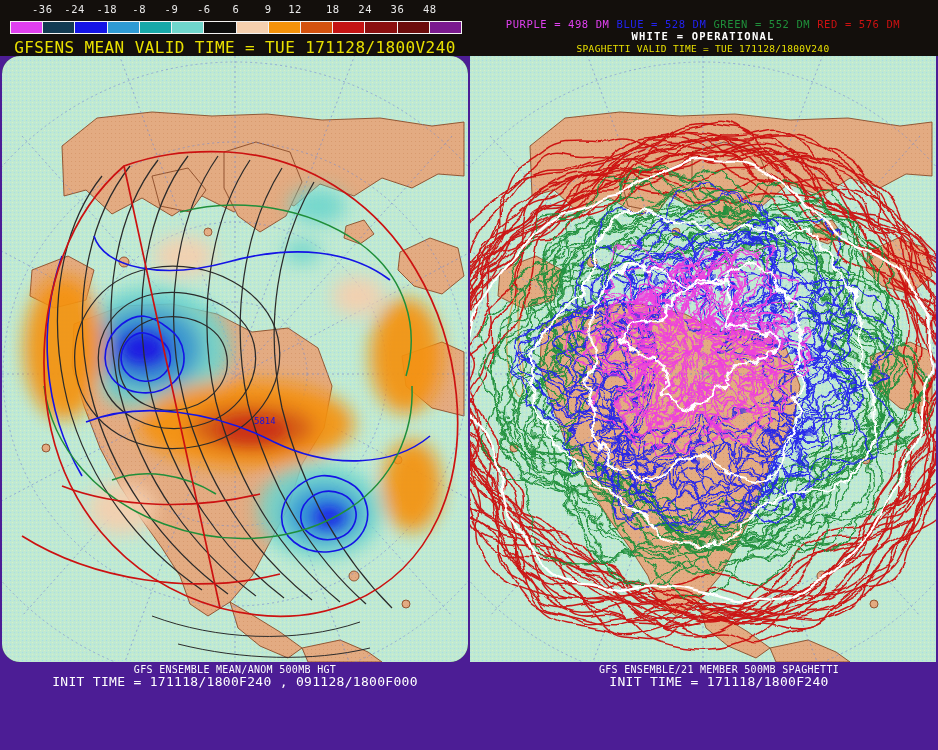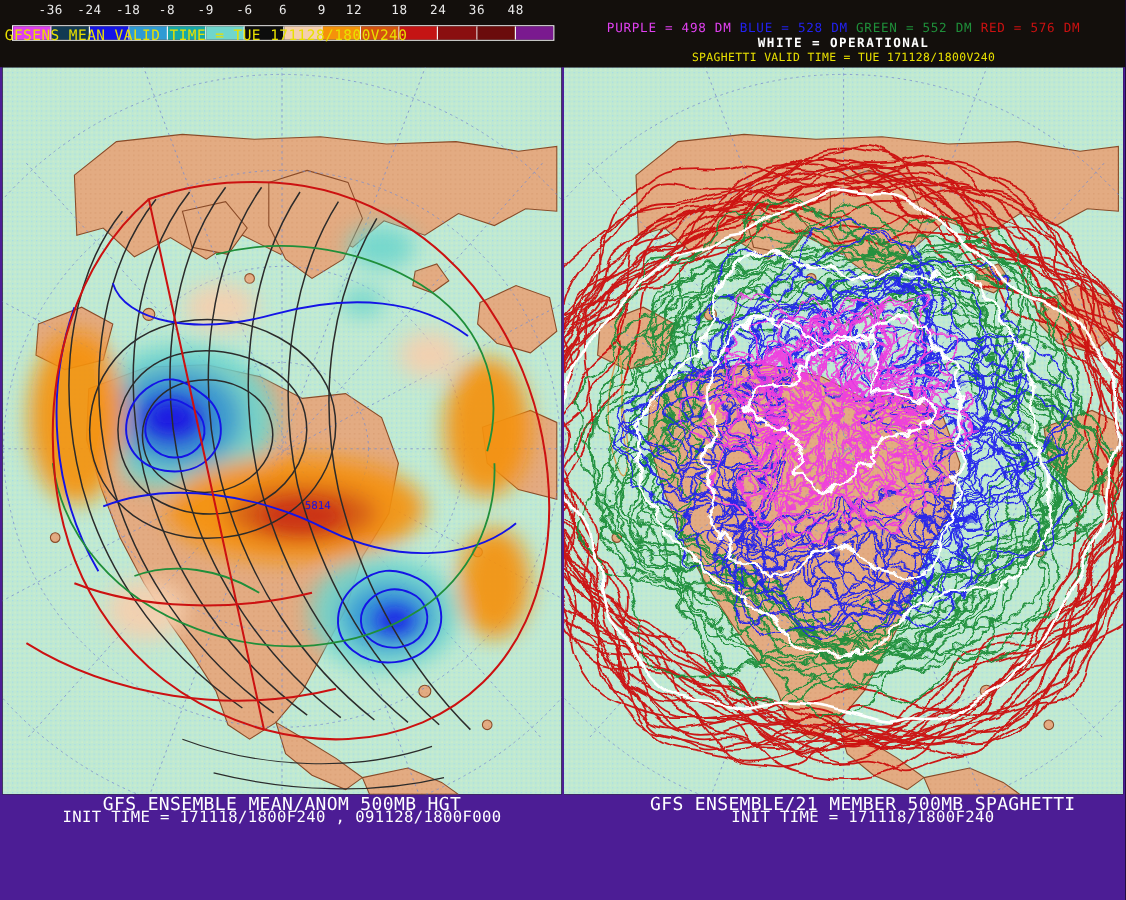--- a/index.html
+++ b/index.html
@@ -10,43 +10,43 @@
   
   .topbar{position:absolute;left:0;top:0;width:938px;height:56px;background:#130f0c;}
   .cb-wrap{position:absolute;left:4px;top:2px;width:462px;height:54px;}
   .cb-labels{position:relative;height:18px;}
   .cb-labels span{position:absolute;top:1px;font-size:10.5px;color:#e9e9e9;
       letter-spacing:.5px;transform:translateX(-50%);}
   .cb-bar{position:absolute;left:6px;top:19px;width:452px;height:13px;
       border:1px solid #f2f2f2;display:flex;box-sizing:border-box;}
   .cb-bar i{display:block;height:100%;flex:1 1 0;border-right:1px solid #f2f2f2;}
   .cb-bar i:last-child{border-right:none;}
-  .cb-title{position:absolute;left:0;top:20px;width:462px;text-align:left;
-      font-size:12px;color:#e8e000;letter-spacing:.4px;}
+  .cb-title{position:absolute;left:0;top:36px;width:462px;text-align:center;
+      font-size:16px;color:#e8e000;letter-spacing:.4px;}
 
   .rlegend{position:absolute;left:470px;top:2px;width:466px;height:54px;}
   .rl-row1{position:absolute;left:0;top:16px;width:466px;text-align:center;
       font-size:10.5px;letter-spacing:.6px;white-space:nowrap;}
   .rl-row1 b{font-weight:normal;}
   .rl-row2{position:absolute;left:0;top:28px;width:466px;text-align:center;
       font-size:10.5px;color:#ffffff;letter-spacing:1.2px;font-weight:bold;}
   .rl-row3{position:absolute;left:0;top:41px;width:466px;text-align:center;
       font-size:9.5px;color:#e8e000;letter-spacing:.3px;}
 
   
   .panel{position:absolute;top:56px;width:466px;height:606px;overflow:hidden;background:#000;}
-  .panel.left{left:2px;}
+  .panel.left{left:2px;border-radius:18px;}
   .panel.right{left:470px;}
   .panel svg{display:block;}
 
   
   .cap{position:absolute;top:664px;width:466px;height:30px;text-align:center;color:#fff;}
   .cap.left{left:2px;}
   .cap.right{left:486px;}
-  .cap .l1{font-size:15px;letter-spacing:.3px;line-height:12px;}
+  .cap .l1{font-size:10px;letter-spacing:.3px;line-height:12px;}
   .cap .l2{font-size:13px;letter-spacing:.3px;line-height:12px;}
 </style>
 </head>
 <body>
 
 <div class="stage">
 
   <div class="topbar">
 
     <div class="cb-wrap">

